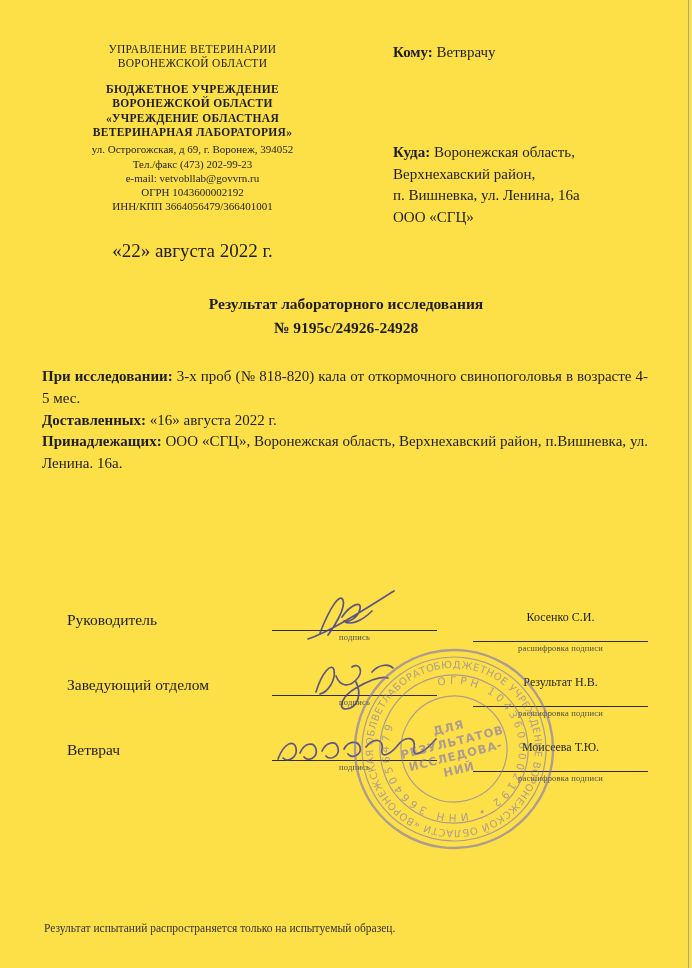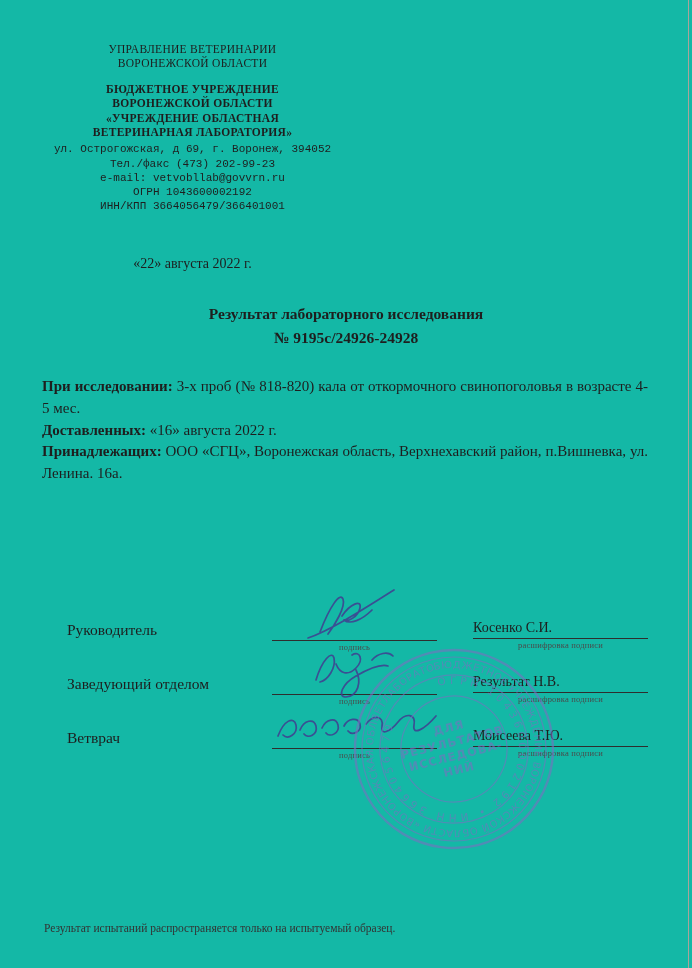--- a/index.html
+++ b/index.html
@@ -1,34 +1,34 @@
 <!DOCTYPE html>
 <html lang="ru"><head>
 <meta charset="utf-8">
 <style>
   html,body { margin:0; padding:0; background:#e9e9e7; }
   .page {
     position:relative;
     width:692px; height:968px;
     margin:0 auto;
-    background:#14b8a6;
+    background:#fde047;
     font-family:"Liberation Serif", serif;
     color:#1e1e1e;
     overflow:hidden;
     box-shadow:0 0 4px rgba(0,0,0,.25);
   }
   .scan-edge { position:absolute; right:3px; top:0; bottom:0; width:1px; background:#aaa49a; }
 
   
   .header { display:flex; padding:42px 36px 0 40px; }
   .header-left { width:305px; text-align:center; }
   .dept { font-size:11.5px; line-height:1.25; letter-spacing:.3px; }
   .org  { font-size:11.5px; line-height:1.25; font-weight:bold; margin-top:11px; letter-spacing:.3px; }
-  .contact { font-size:11px; line-height:1.3; margin-top:3px;font-family:Liberation Mono, monospace; }
-  .issue-date { margin-top:42px; font-size:14px; text-align:center; }
+  .contact { font-size:11px; line-height:1.3; margin-top:3px; }
+  .issue-date { margin-top:26px; font-size:19px; text-align:center; }
 
   .header-right { flex:1; padding-left:48px; font-size:15px; line-height:1.45; }
   .b { font-weight:bold; }
   .where-block { margin-top:78px; }
 
   
   .doc-title-block { text-align:center; margin-top:30px; font-weight:bold; font-size:15.5px; line-height:1.55; }
 
   
   .body-text { padding:0 44px 0 42px; margin-top:26px; font-size:15px; line-height:1.46; text-align:justify; }
@@ -36,21 +36,21 @@
   .gap-para { margin-top:17px !important; }
 
   
   .sig-section { margin-top:128px; padding:0 44px 0 56px; position:relative; }
   .sig-row { display:flex; margin-bottom:15px; }
   .sig-role { width:205px; font-size:15.5px; padding-top:8px;margin-left:11px; }
   .sig-line-col { width:165px; position:relative; padding-top:27px; }
   .sig-line { border-bottom:1.2px solid #2e2e2e; height:0; }
   .sig-caption { font-size:8.5px; color:#4a4a4a; text-align:center; padding-top:1px; letter-spacing:.2px; }
   .sig-name-col { flex:1; margin-left:36px; padding-top:7px; }
-  .sig-name { font-size:14px; border-bottom:1.2px solid #2e2e2e; padding-bottom:2px; }
+  .sig-name { font-size:12px; text-align:center; border-bottom:1.2px solid #2e2e2e; padding-bottom:16px; }
   .sig-ink { position:absolute; left:18px; bottom:6px; width:150px; height:62px; pointer-events:none; }
   .sig-ink.wide { left:-6px; width:185px; }
   .sig-ink path { fill:none; stroke:#413c8f; stroke-width:1.7; stroke-linecap:round; stroke-linejoin:round; opacity:.85; }
 
   
   .stamp { position:absolute; left:348px; top:643px; width:212px; height:212px; opacity:.6; transform:rotate(-14deg); pointer-events:none; }
   .stamp circle { fill:none; stroke:#7a6fc0; }
   .st-ring-outer-c { stroke-width:2.4; }
   .st-ring-thin { stroke-width:1.2; }
   .st-ring-text { fill:#7a6fc0; font-family:"DejaVu Sans", sans-serif; font-size:10px; letter-spacing:.5px; }
@@ -81,20 +81,35 @@
       <div class="contact">
         <div>ул. Острогожская, д 69, г. Воронеж, 394052</div>
         <div>Тел./факс  (473) 202-99-23</div>
         <div>e-mail: vetvobllab@govvrn.ru</div>
         <div>ОГРН 1043600002192</div>
         <div>ИНН/КПП 3664056479/366401001</div>
       </div>
       <div class="issue-date">«22» августа 2022 г.</div>
     </div>
 
+    <div class="header-right">
+      <div>
+        <span class="b">Кому:</span>
+        <span>Ветврачу</span>
+      </div>
+      <div class="where-block">
+        <div>
+          <span class="b">Куда:</span>
+          <span>Воронежская область,</span>
+        </div>
+        <div>Верхнехавский район,</div>
+        <div>п. Вишневка, ул. Ленина, 16а</div>
+        <div>ООО «СГЦ»</div>
+      </div>
+    </div>
   </div>
 
   <div class="doc-title-block">
     <div>Результат лабораторного исследования</div>
     <div>№ 9195с/24926-24928</div>
   </div>
 
   <div class="body-text">
     <p class="para">
       <span class="b">При исследовании:</span>

